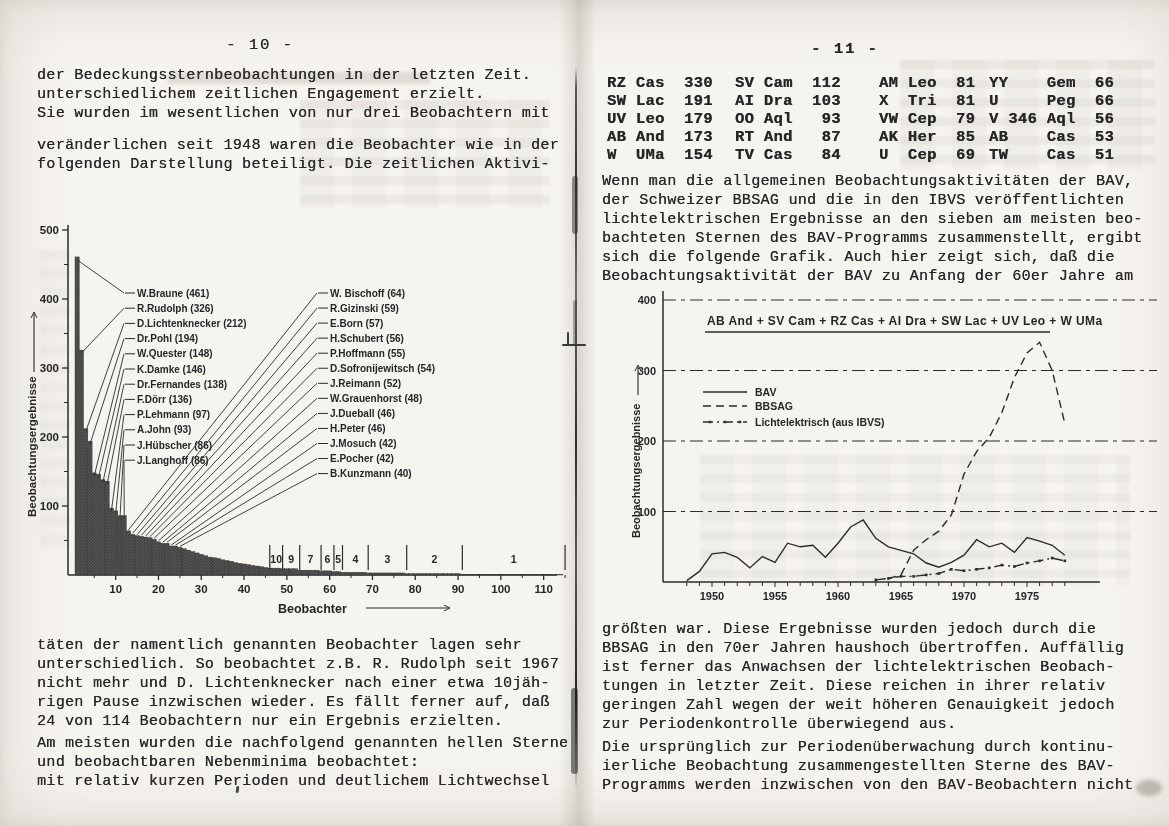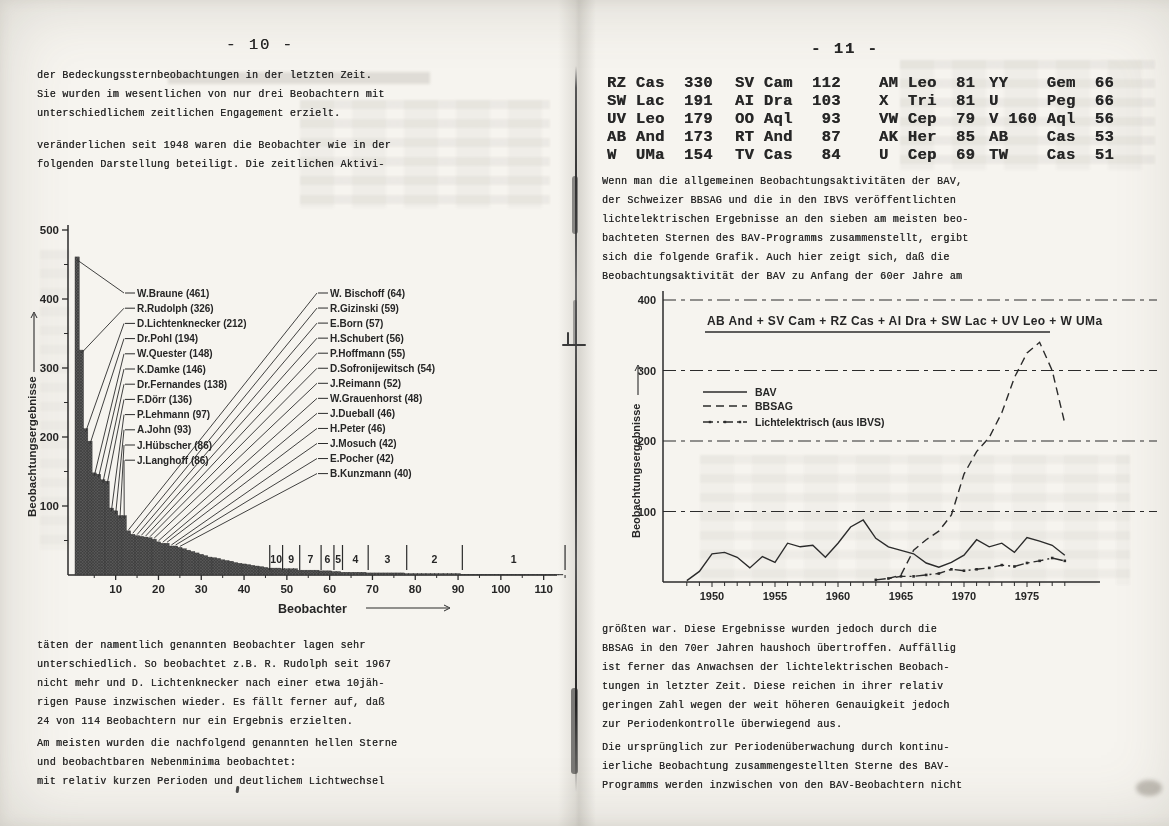--- a/index.html
+++ b/index.html
@@ -8,21 +8,21 @@
     background:#f6f4ef;
     font-family:"Liberation Mono","DejaVu Sans Mono",monospace;
     color:#262626;
     padding-left:16px;
   }
   .scan::before{
     content:'';position:absolute;inset:0;pointer-events:none;z-index:40;
     box-shadow:inset 0 0 70px rgba(95,88,75,.20), inset 0 0 14px rgba(120,112,98,.12);
   }
   .tw{
-    position:absolute;font-size:10px;line-height:19px;letter-spacing:.32px;
+    position:absolute;font-size:15px;line-height:19px;letter-spacing:.32px;
     white-space:pre;text-shadow:.3px 0 0 rgba(45,45,45,.8);z-index:5;
   }
   .pagenum{position:absolute;font-size:15.5px;letter-spacing:2px;white-space:pre;
     text-shadow:.3px 0 0 rgba(45,45,45,.8);z-index:5;}
   .star-table{position:absolute;z-index:5;}
   .trow{display:grid;grid-template-columns:128px 144px 110px 1fr;height:18px;font-weight:bold;}
   .tcell{white-space:pre;font-size:15.5px;line-height:18px;letter-spacing:.32px;
     text-shadow:.3px 0 0 rgba(45,45,45,.8);}
   svg.chart{position:absolute;z-index:6;overflow:visible;}
   svg.chart text{font-family:"Liberation Sans","DejaVu Sans",sans-serif;fill:#262626;}
@@ -53,21 +53,21 @@
   <div class="blob" style="left:236px;top:786px;width:3px;height:7px;background:#4a4a4a;transform:rotate(8deg);"></div>
   <div class="blob" style="left:1136px;top:780px;width:26px;height:16px;background:rgba(130,125,112,.45);filter:blur(2px);border-radius:50%;"></div>
   <div class="ghost-head" style="left:168px;top:72px;width:262px;height:12px;"></div>
   <div class="ghost" style="left:300px;top:100px;width:250px;height:108px;"></div>
   <div class="ghost" style="left:900px;top:60px;width:255px;height:110px;"></div>
   <div class="ghost" style="left:700px;top:455px;width:430px;height:130px;opacity:.8;"></div>
   <div class="ghost" style="left:40px;top:250px;width:30px;height:300px;opacity:.6;"></div>
 
   <div class="pagenum" style="left:205px;top:36px;width:110px;text-align:center;">- 10 -</div>
 
-  <div class="tw" style="left:37px;top:66px;"><div>der Bedeckungssternbeobachtungen in der letzten Zeit.</div><div>Sie wurden im wesentlichen von nur drei Beobachtern mit</div><div>unterschiedlichem zeitlichen Engagement erzielt.</div></div>
+  <div class="tw" style="left:37px;top:66px;"><div>der Bedeckungssternbeobachtungen in der letzten Zeit.</div><div>unterschiedlichem zeitlichen Engagement erzielt.</div><div>Sie wurden im wesentlichen von nur drei Beobachtern mit</div></div>
   <div class="tw" style="left:37px;top:136px;"><div>veränderlichen seit 1948 waren die Beobachter wie in der</div><div>folgenden Darstellung beteiligt. Die zeitlichen Aktivi-</div></div>
 
   <svg id="barChart" class="chart" style="left:20px;top:222px;" width="555" height="400" viewBox="0 0 555 400">
       <defs>
         <pattern id="stip" width="3" height="3" patternUnits="userSpaceOnUse">
           <rect width="3" height="3" fill="#575757"></rect>
           <circle cx="1" cy="1" r="0.7" fill="#242424"></circle>
           <circle cx="2.4" cy="2.3" r="0.5" fill="#2e2e2e"></circle>
         </pattern>
       </defs>
@@ -365,21 +365,21 @@
       <div class="trow">
         <span class="tcell">SW Lac  191</span>
         <span class="tcell">AI Dra  103</span>
         <span class="tcell">X  Tri  81</span>
         <span class="tcell">U     Peg  66</span>
       </div>
       <div class="trow">
         <span class="tcell">UV Leo  179</span>
         <span class="tcell">OO Aql   93</span>
         <span class="tcell">VW Cep  79</span>
-        <span class="tcell">V 160 Aql  56</span>
+        <span class="tcell">V 346 Aql  56</span>
       </div>
       <div class="trow">
         <span class="tcell">AB And  173</span>
         <span class="tcell">RT And   87</span>
         <span class="tcell">AK Her  85</span>
         <span class="tcell">AB    Cas  53</span>
       </div>
       <div class="trow">
         <span class="tcell">W  UMa  154</span>
         <span class="tcell">TV Cas   84</span>

